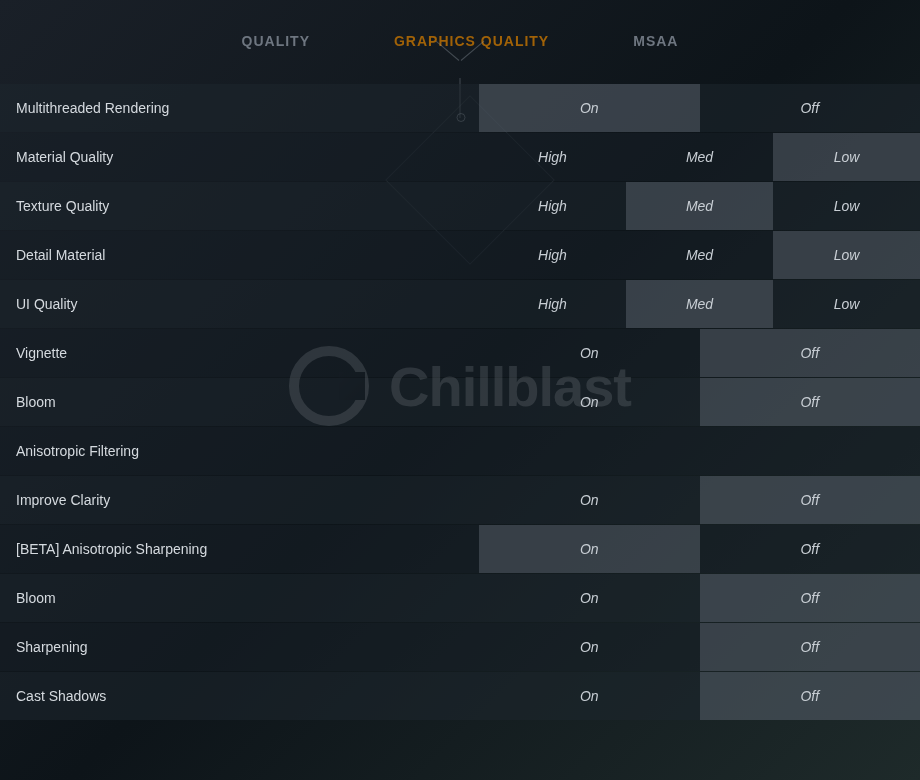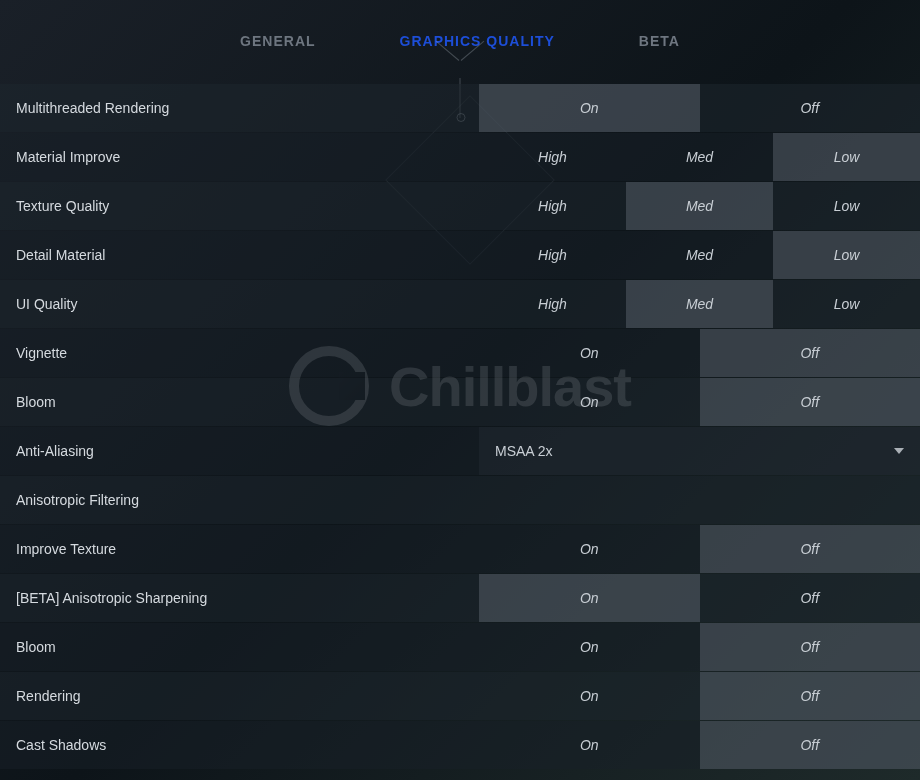--- a/index.html
+++ b/index.html
@@ -80,21 +80,21 @@
     }
     
     .tab {
       color: #6e7680;
       cursor: pointer;
       padding: 8px 12px;
       position: relative;
     }
     
     .tab.active {
-      color: #1d4ed8;
+      color: #a16207;
     }
     
     .tab-indicator {
       position: absolute;
       top: 60px;
       left: 50%;
       transform: translateX(-50%);
       width: 2px;
       height: 30px;
       pointer-events: none;
@@ -212,38 +212,38 @@
 <body>
 
 <div class="bg-diamond"></div>
 
 <div class="watermark">
   <div class="watermark-icon"></div>
   <div class="watermark-text">Chillblast</div>
 </div>
 
 <div class="tabs">
-  <div class="tab">GENERAL</div>
+  <div class="tab">QUALITY</div>
   <div class="tab active">GRAPHICS QUALITY</div>
-  <div class="tab">BETA</div>
+  <div class="tab">MSAA</div>
   <div class="tab-indicator">
     <div class="tab-needle"></div>
   </div>
 </div>
 
 <div class="settings-list" id="settings-list">
     <div class="row">
       <div class="label">Multithreaded Rendering</div>
       <div class="options">
         <div class="opt selected">On</div>
         <div class="opt">Off</div>
       </div>
     </div>
     <div class="row">
-      <div class="label">Material Improve</div>
+      <div class="label">Material Quality</div>
       <div class="options">
         <div class="opt">High</div>
         <div class="opt">Med</div>
         <div class="opt selected">Low</div>
       </div>
     </div>
     <div class="row">
       <div class="label">Texture Quality</div>
       <div class="options">
         <div class="opt">High</div>
@@ -275,49 +275,45 @@
       </div>
     </div>
     <div class="row">
       <div class="label">Bloom</div>
       <div class="options">
         <div class="opt">On</div>
         <div class="opt selected">Off</div>
       </div>
     </div>
     <div class="row">
-      <div class="label">Anti-Aliasing</div>
-      <div class="dropdown">MSAA 2x<div class="dropdown-arrow"></div></div>
-    </div>
-    <div class="row">
       <div class="label">Anisotropic Filtering</div>
     </div>
     <div class="row">
-      <div class="label">Improve Texture</div>
+      <div class="label">Improve Clarity</div>
       <div class="options">
         <div class="opt">On</div>
         <div class="opt selected">Off</div>
       </div>
     </div>
     <div class="row">
       <div class="label">[BETA] Anisotropic Sharpening</div>
       <div class="options">
         <div class="opt selected">On</div>
         <div class="opt">Off</div>
       </div>
     </div>
     <div class="row">
       <div class="label">Bloom</div>
       <div class="options">
         <div class="opt">On</div>
         <div class="opt selected">Off</div>
       </div>
     </div>
     <div class="row">
-      <div class="label">Rendering</div>
+      <div class="label">Sharpening</div>
       <div class="options">
         <div class="opt">On</div>
         <div class="opt selected">Off</div>
       </div>
     </div>
     <div class="row">
       <div class="label">Cast Shadows</div>
       <div class="options">
         <div class="opt">On</div>
         <div class="opt selected">Off</div>

